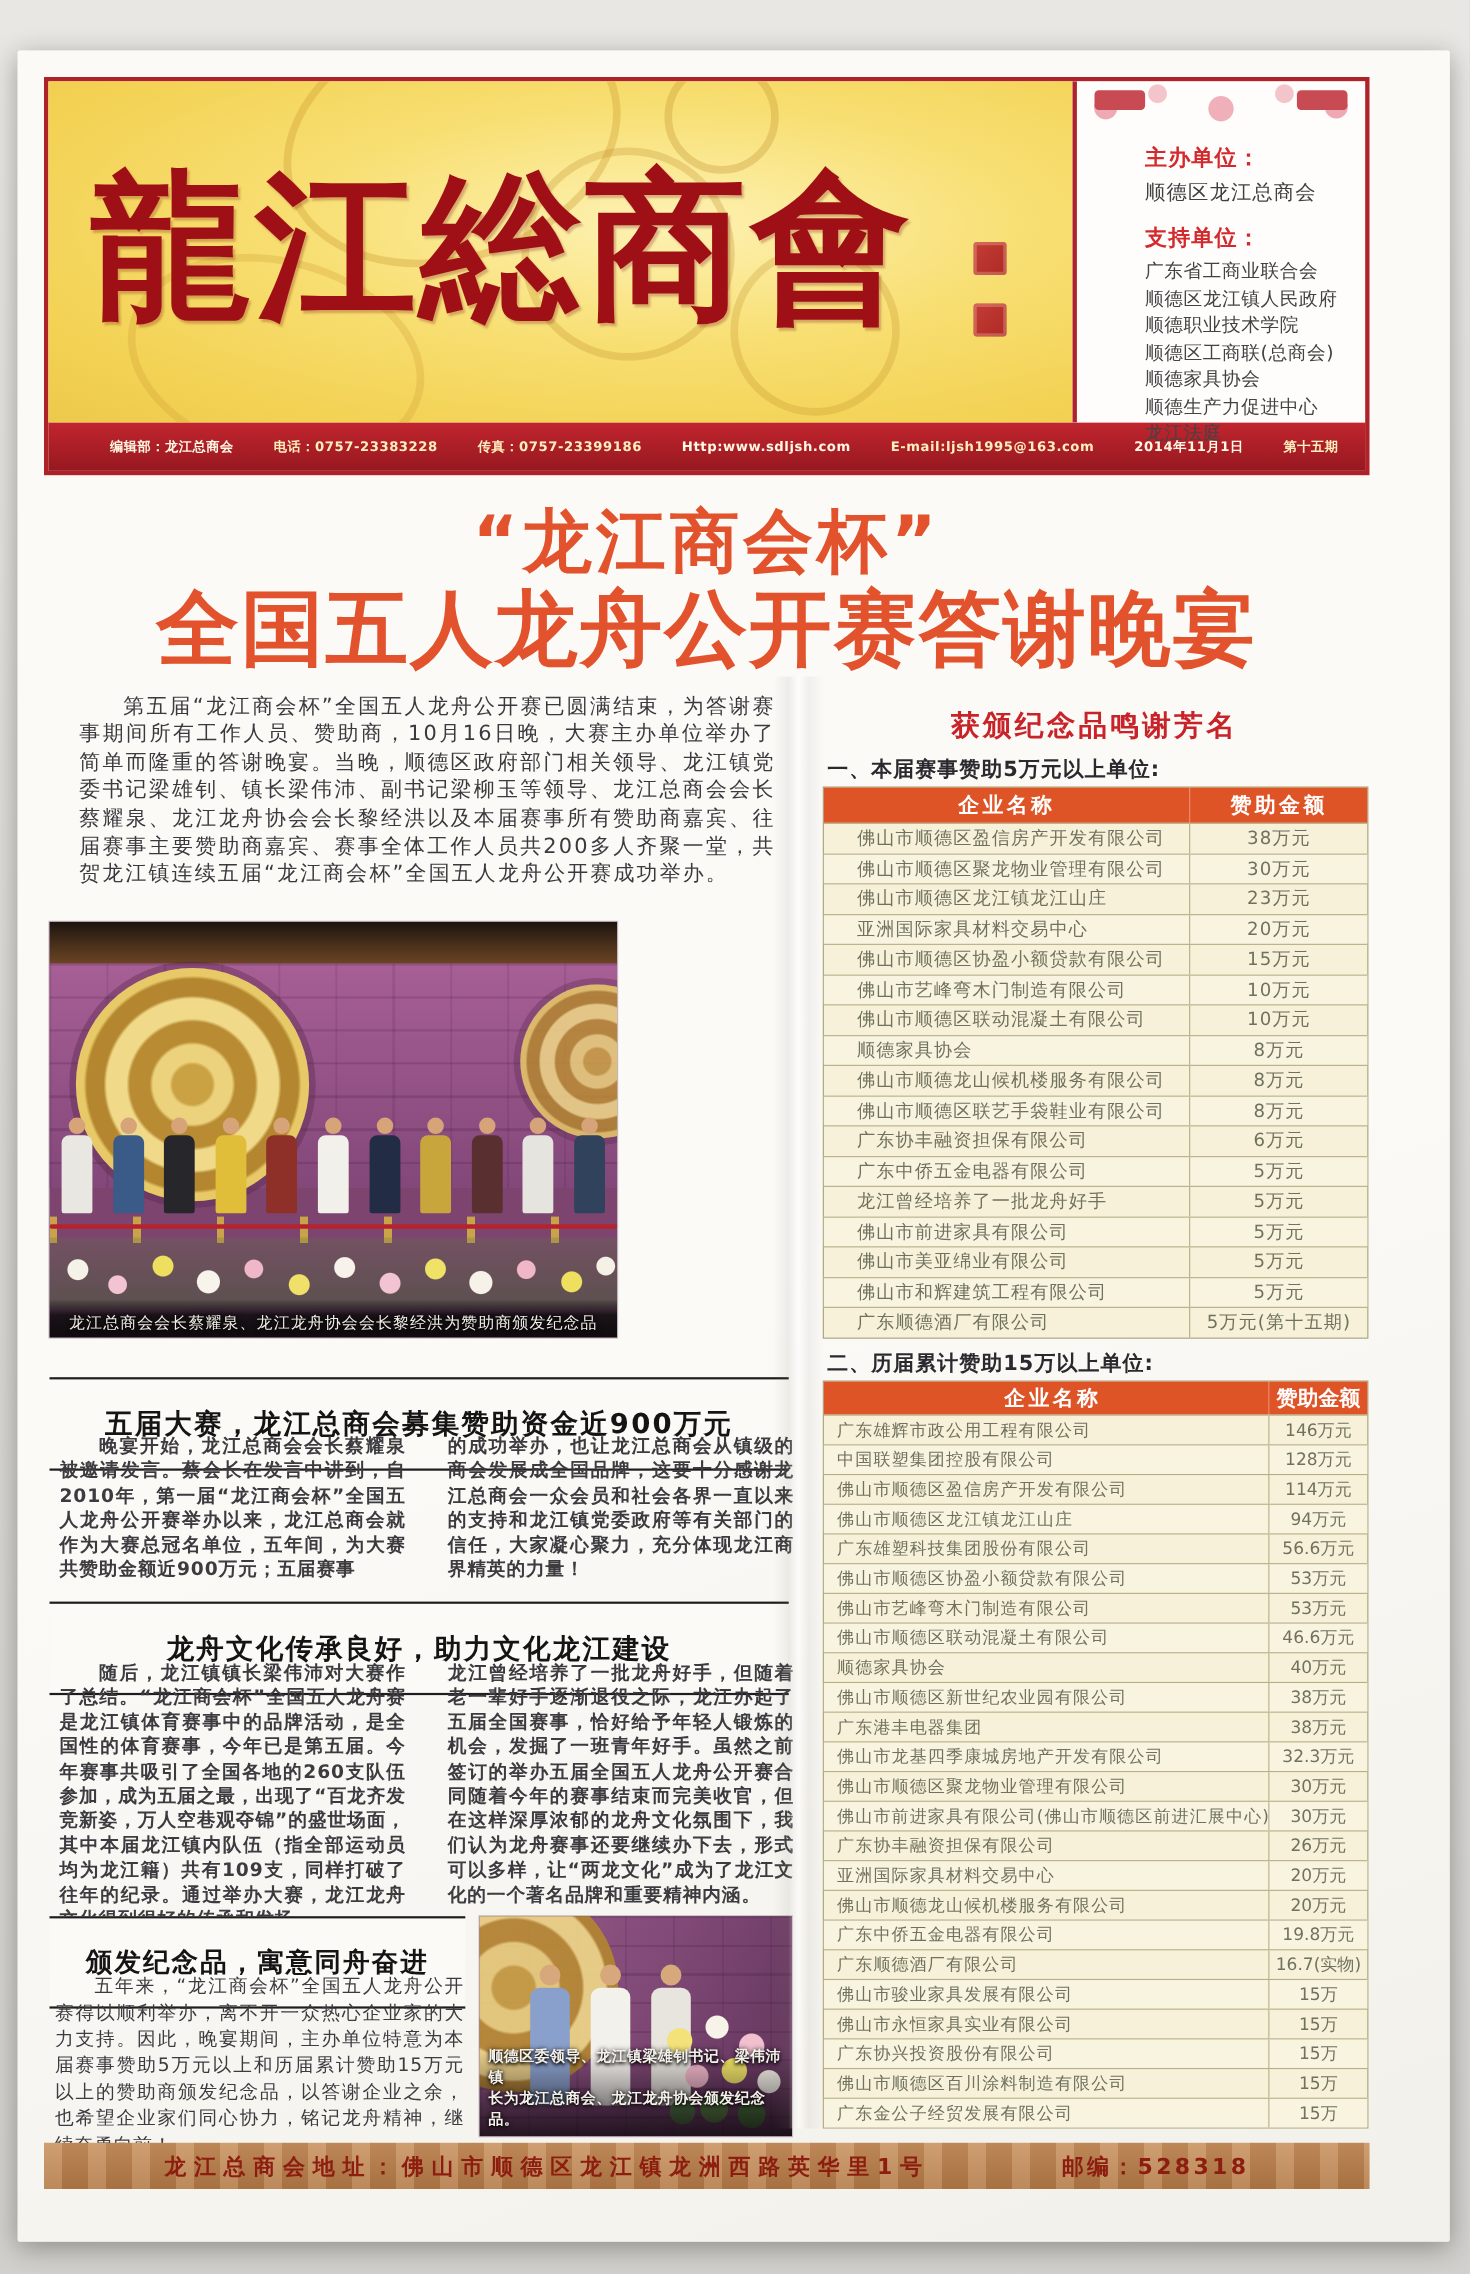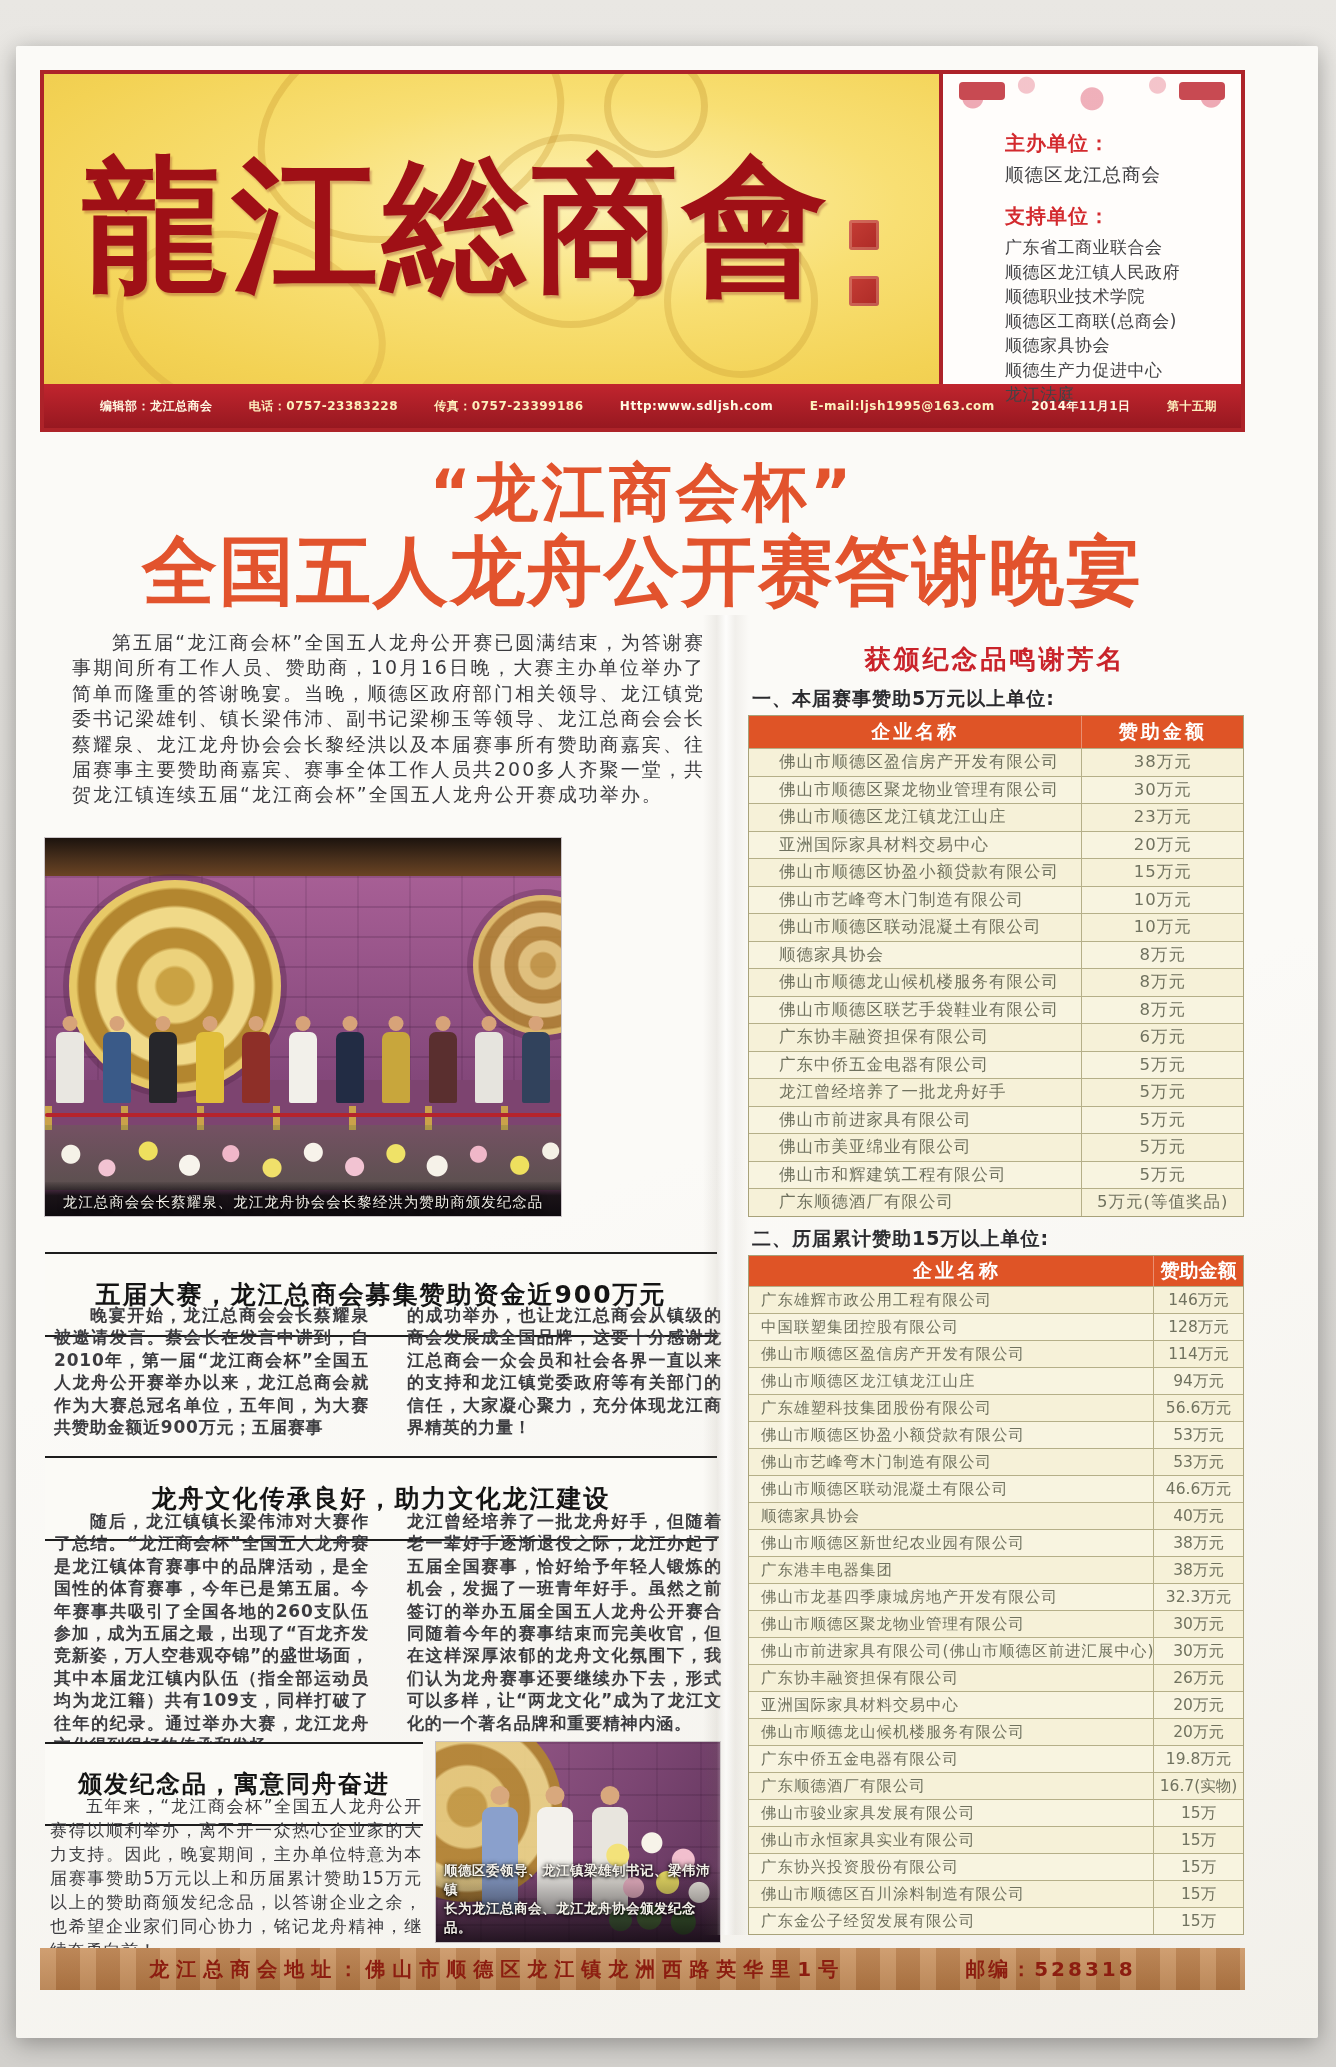--- a/index.html
+++ b/index.html
@@ -24,21 +24,21 @@
   .sw4{width:140px;height:140px;left:620px;top:150px;border-color:rgba(190,140,40,.26);}
   .sw5{width:90px;height:90px;left:560px;top:-20px;border-color:rgba(190,140,40,.3);}
   .mast-title{position:absolute;left:38px;top:50%;transform:translateY(-53%);
     font-family:"DejaVu Serif",serif;font-weight:900;font-size:146px;line-height:1;
     color:#9f1016;letter-spacing:4px;white-space:nowrap;
     text-shadow:2px 3px 2px rgba(122,18,20,.28);}
   .seal{position:absolute;width:30px;height:30px;border-radius:3px;
     background:linear-gradient(135deg,#c53d35,#ad2a26);box-shadow:inset 0 0 0 3px rgba(255,235,200,.25);}
   .seal.s1{right:60px;top:146px;} .seal.s2{right:60px;top:202px;}
 
-  .sponsor{width:302px;position:relative;border-left:4px solid #ad2329;background:#fffdfb;
+  .sponsor{width:266px;position:relative;border-left:4px solid #ad2329;background:#fffdfb;
     box-sizing:border-box;padding:48px 10px 17px 62px;}
   .sponsor .deco{position:absolute;left:0;top:0;right:0;height:40px;background:
     radial-gradient(circle at 10% 60%,rgba(224,100,122,.55) 0 10px,transparent 11px),
     radial-gradient(circle at 28% 28%,rgba(233,140,155,.5) 0 8px,transparent 9px),
     radial-gradient(circle at 50% 62%,rgba(224,100,122,.5) 0 11px,transparent 12px),
     radial-gradient(circle at 72% 28%,rgba(233,140,155,.5) 0 8px,transparent 9px),
     radial-gradient(circle at 90% 58%,rgba(224,100,122,.55) 0 10px,transparent 11px);}
   .ribbon{position:absolute;top:8px;width:46px;height:18px;background:#c84a52;border-radius:4px;}
   .ribbon.rl{left:16px;} .ribbon.rr{right:16px;}
   .sp-label{color:#d32a2e;font-weight:bold;font-size:20px;letter-spacing:1px;margin:8px 0 5px;}
@@ -355,21 +355,21 @@
       <div class="tr">
         <div class="tc name">佛山市美亚绵业有限公司</div>
         <div class="tc amt">5万元</div>
       </div>
       <div class="tr">
         <div class="tc name">佛山市和辉建筑工程有限公司</div>
         <div class="tc amt">5万元</div>
       </div>
       <div class="tr">
         <div class="tc name">广东顺德酒厂有限公司</div>
-        <div class="tc amt">5万元(等值奖品)</div>
+        <div class="tc amt">5万元(第十五期)</div>
       </div>
     </div>
   <div class="abs sub sub2">二、历届累计赞助15万以上单位:</div>
   <div class="abs sp-table t2">
       <div class="tr th-row">
         <div class="tc name">企业名称</div>
         <div class="tc amt">赞助金额</div>
       </div>
       <div class="tr">
         <div class="tc name">广东雄辉市政公用工程有限公司</div>

